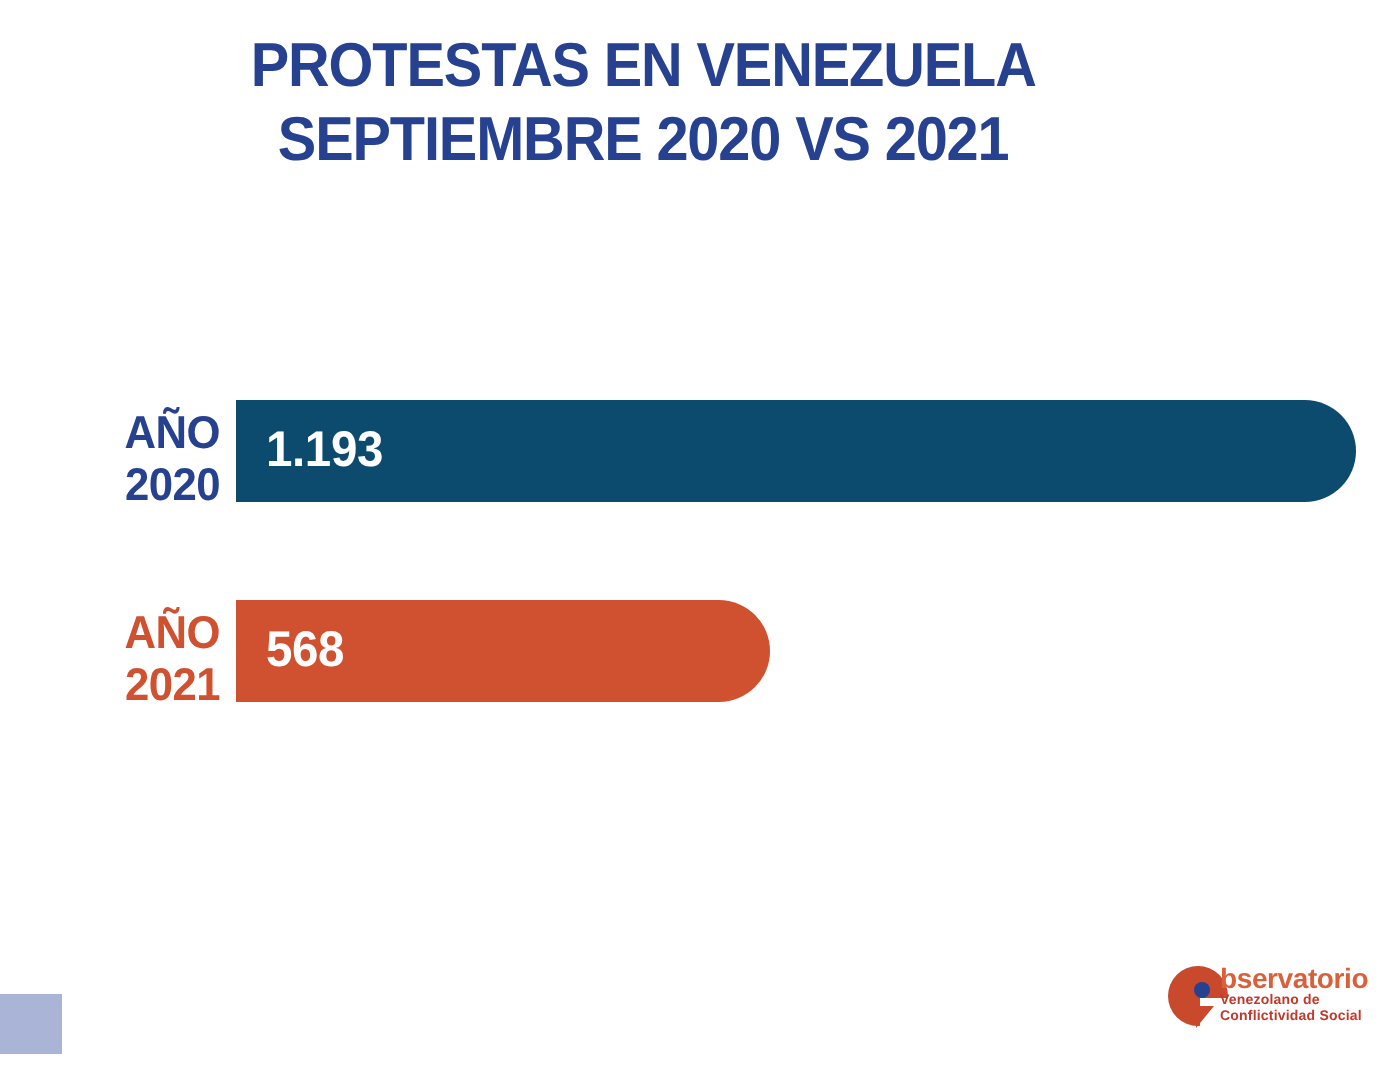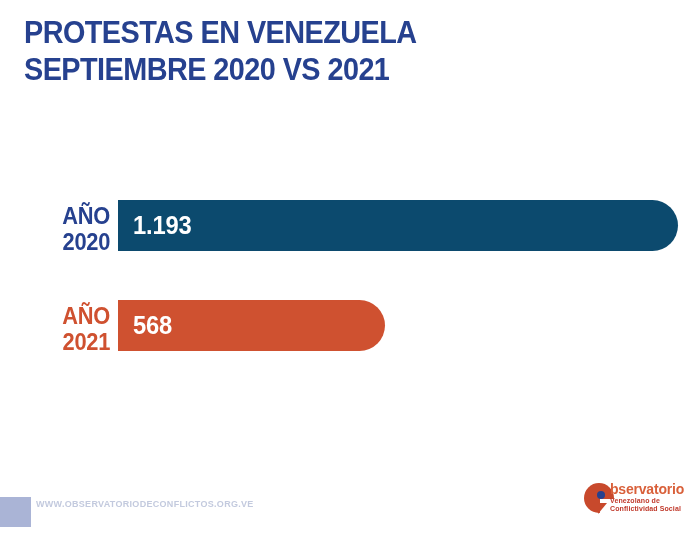--- a/index.html
+++ b/index.html
@@ -14,20 +14,21 @@
     overflow: hidden;
     position: relative;
   }
 
   
   .title-block {
     position: absolute;
     left: 24px;
     top: 14px;
     width: 640px;
+    text-align: center;
   }
   .title-line {
     color: #26418f;
     font-family: "Liberation Sans", sans-serif;
     font-weight: bold;
     font-size: 31px;
     line-height: 37px;
     letter-spacing: -0.6px;
     transform: scaleX(0.93);
     transform-origin: left center;
@@ -219,21 +220,20 @@
       <div class="bar-fill orange" style="width: 267px; background: rgb(207, 81, 48);">
         <span class="bar-value">568</span>
       </div>
     </div>
   </div>
 
 </div>
 
 <div class="footer-swatch"></div>
 <div class="footer-text">
-  <span>WWW.OBSERVATORIODECONFLICTOS.ORG.VE</span>
 </div>
 
 <div class="logo">
   <div class="logo-mark">
     <div class="logo-ring"></div>
     <div class="logo-dot"></div>
     <div class="logo-tail"></div>
   </div>
   <div class="logo-words">
     <div class="logo-main">bservatorio</div>

